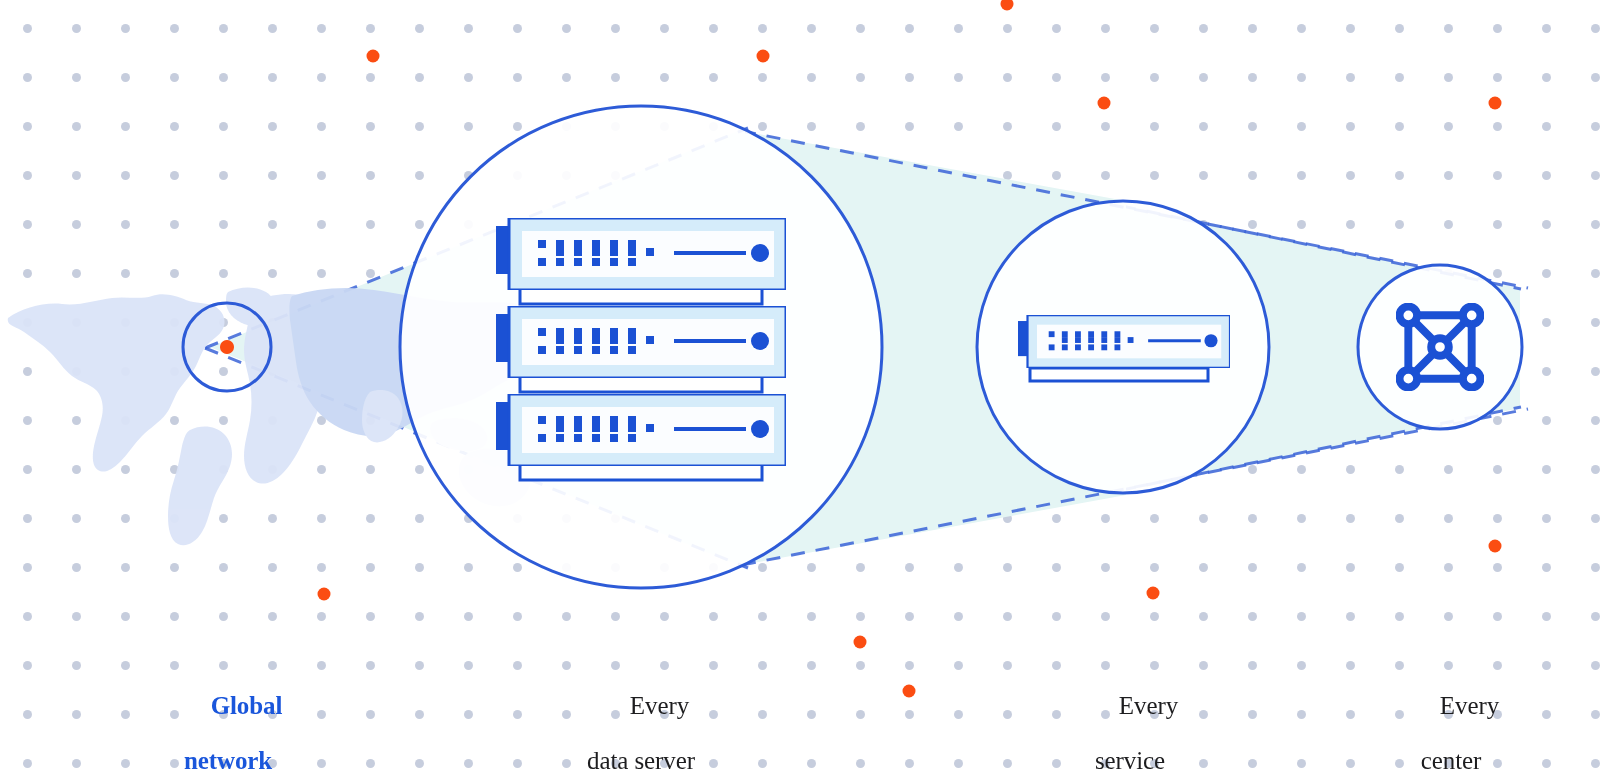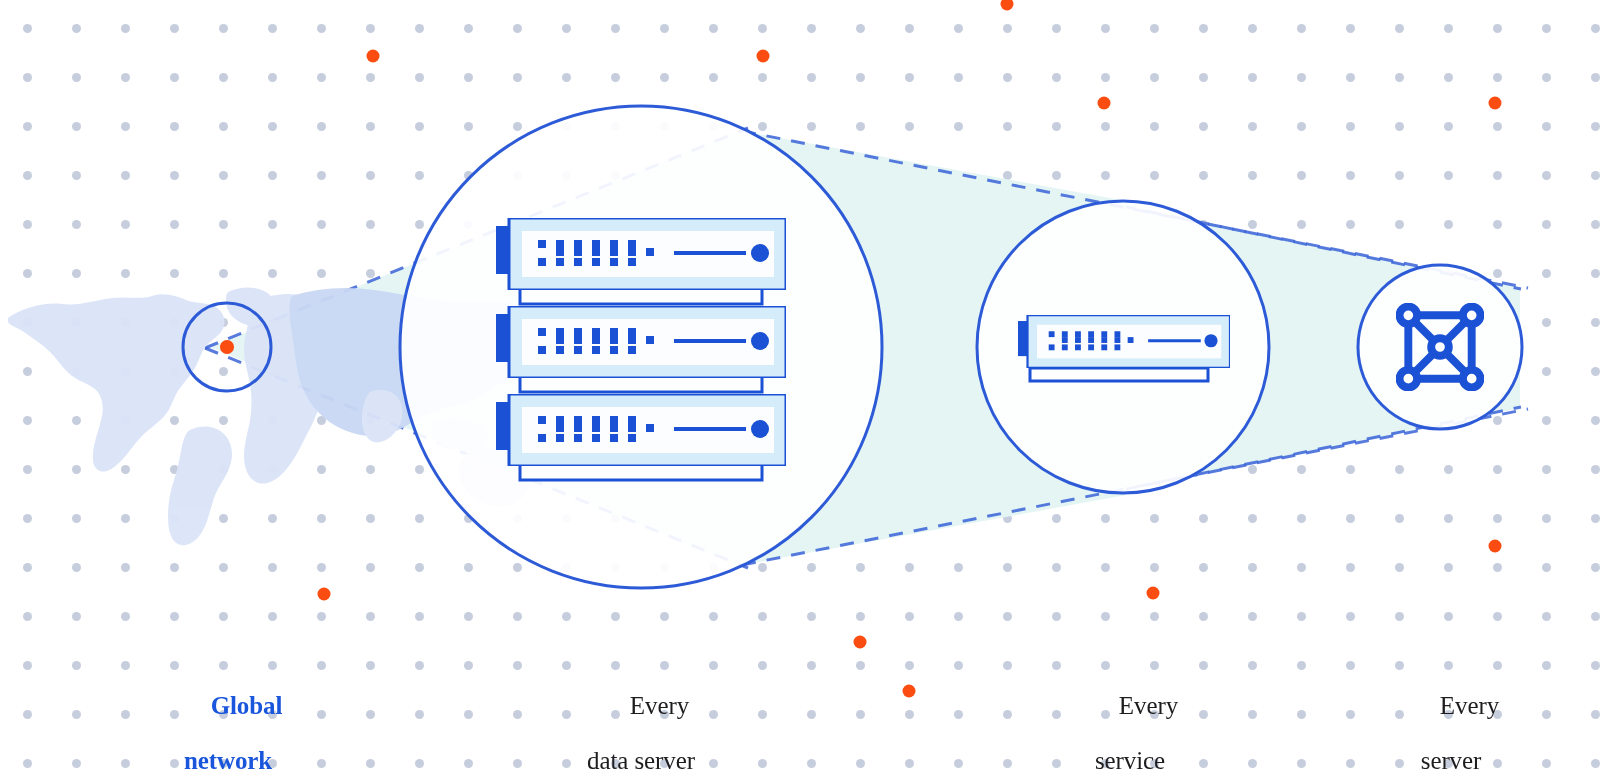--- a/index.html
+++ b/index.html
@@ -228,17 +228,17 @@
       <span class="l2">data server</span>
     </div>
 
     <div class="stage-label" style="left:1130px; top:668px;">
       <span>Every</span>
       <span class="l2">service</span>
     </div>
 
     <div class="stage-label" style="left:1451px; top:668px;">
       <span>Every</span>
-      <span class="l2">server</span>
+      <span class="l2">center</span>
     </div>
   </div>
 
 </div>
 
 </body></html>

